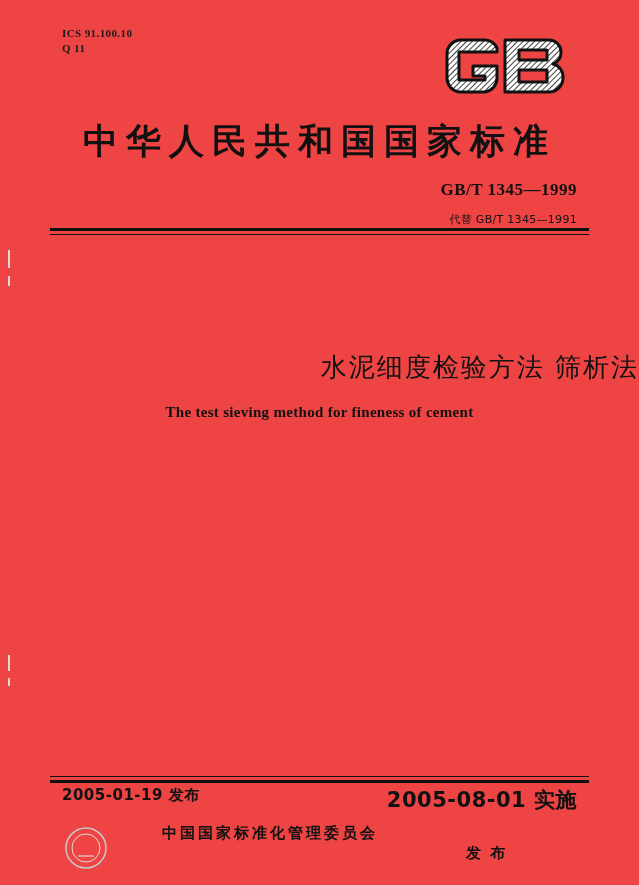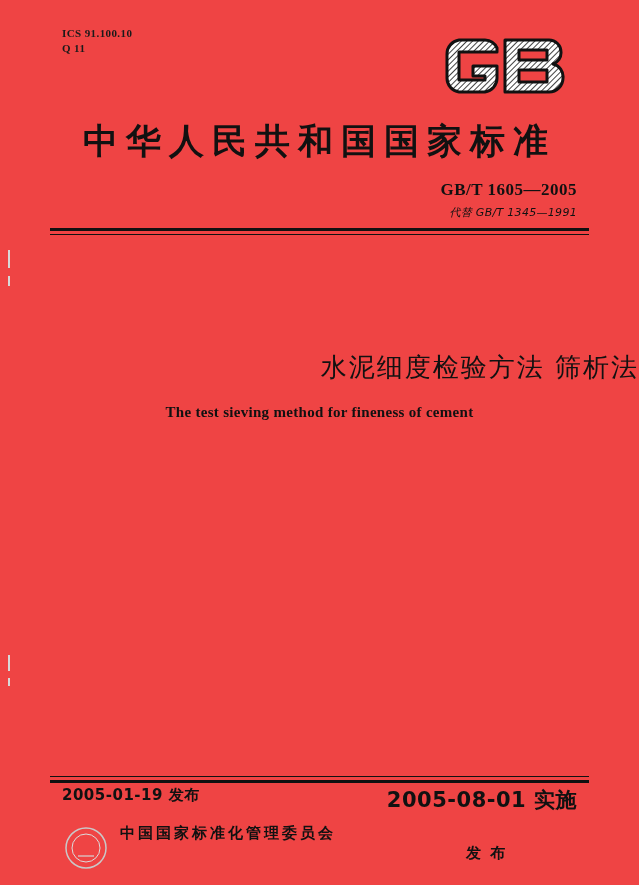--- a/index.html
+++ b/index.html
@@ -65,23 +65,22 @@
   }
   .std-no .main {
     font-family: "Liberation Serif", serif;
     font-weight: bold;
     font-size: 17px;
     letter-spacing: 0.5px;
   }
   .std-no .sub {
     font-family: "DejaVu Sans", sans-serif;
     font-size: 11px;
-    margin-top: 5px;
+    margin-top: 12px;
     letter-spacing: 0.3px;
-    font-style: italic;
   }
 
   
   .rule {
     position: absolute;
     left: 50px;
     right: 50px;
     background: #111111;
   }
   .rule-top-thick { top: 228px; height: 3px; }
@@ -157,21 +156,21 @@
     position: absolute;
     left: 120px;
     top: 2px;
     font-family: "DejaVu Sans", sans-serif;
     font-size: 15px;
     font-weight: bold;
     color: #111111;
     line-height: 22px;
     letter-spacing: 1.5px;
   }
-  .issuer .line2 { letter-spacing: 3px; }
+  .issuer .line2 { letter-spacing: 3px; margin-left: 42px; }
   .publish-word {
     position: absolute;
     left: 466px;
     top: 24px;
     font-family: "DejaVu Sans", sans-serif;
     font-size: 15px;
     font-weight: bold;
     letter-spacing: 2px;
     color: #111111;
   }
@@ -215,21 +214,21 @@
       <path d="M40 6 H14 A14 14 0 0 0 2 20 V44 A14 14 0 0 0 14 58 H40 A14 14 0 0 0 52 44 V32 H28 V42 H40 V46 H14 V18 H52 V14 A14 14 0 0 0 40 6 Z" fill="url(#hatch)" stroke="#111111" stroke-width="3" stroke-linejoin="round"></path>
 
       <path d="M60 6 H104 A12 12 0 0 1 116 18 A12 12 0 0 1 108 30 A13 13 0 0 1 118 44 A14 14 0 0 1 104 58 H60 Z
                M74 16 V26 H102 V16 Z M74 36 V48 H102 V36 Z" fill="url(#hatch)" stroke="#111111" stroke-width="3" stroke-linejoin="round"></path>
     </svg>
   </div>
 
   <div class="nat-title">中华人民共和国国家标准</div>
 
   <div class="std-no">
-    <div class="main">GB/T 1605—2005</div>
+    <div class="main">GB/T 1345—1999</div>
     <div class="sub">代替 GB/T 1345—1991</div>
   </div>
 
   <div class="rule rule-top-thick"></div>
   <div class="rule rule-top-thin"></div>
 
   <div class="cn-title">水泥细度检验方法    筛析法</div>
   <div class="en-title">The test sieving method for fineness of cement</div>
 
   <div class="rule rule-bottom-thin"></div>

